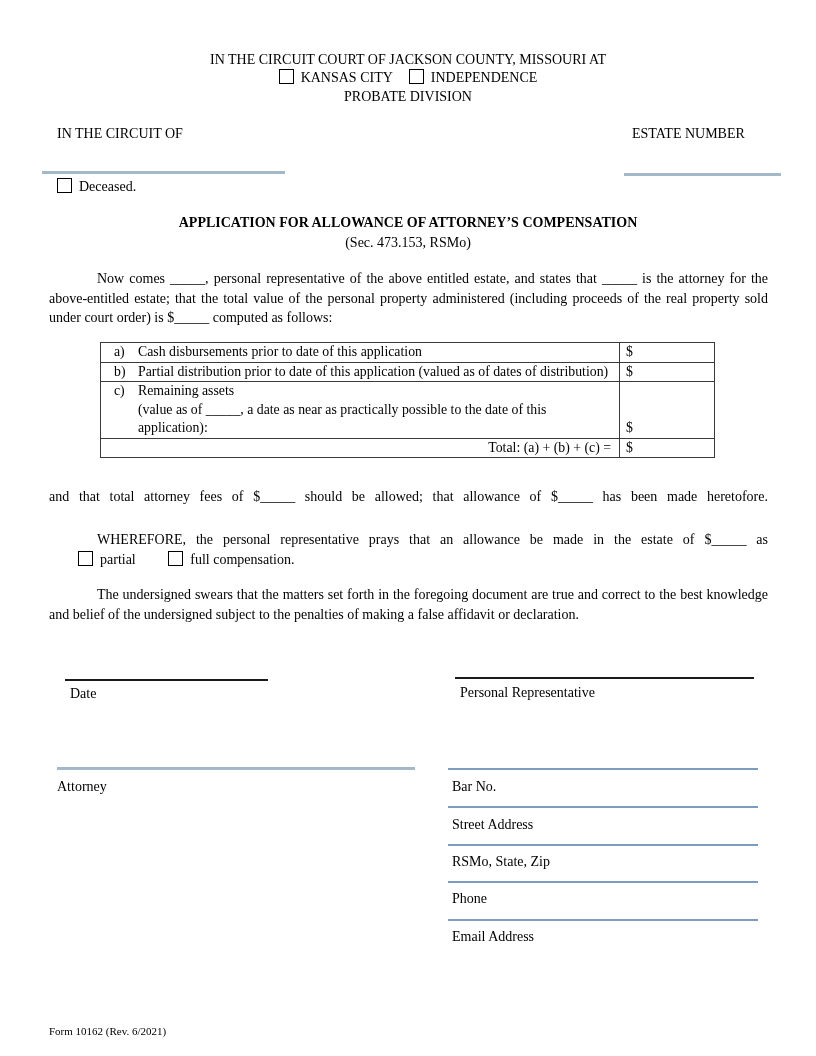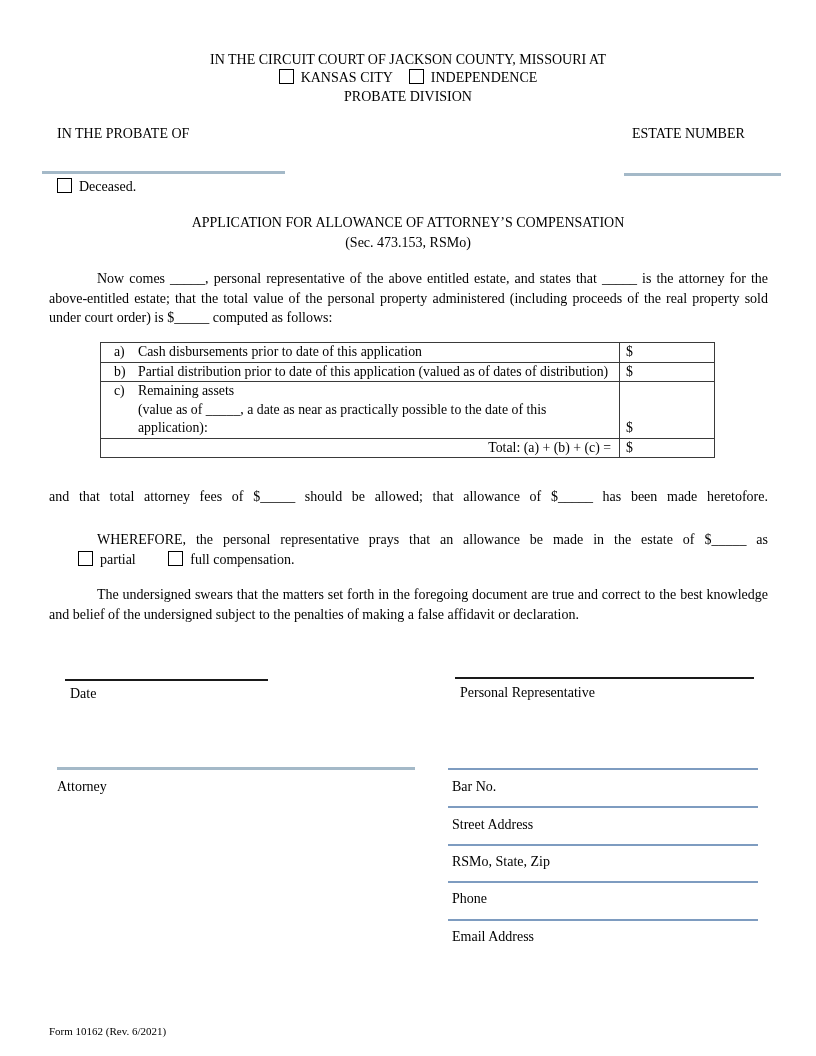--- a/index.html
+++ b/index.html
@@ -9,21 +9,21 @@
     margin:0 auto;
     background:#ffffff;
     font-family:"Liberation Serif","DejaVu Serif",serif;
     color:#000;
     font-size:14px;
     line-height:19.5px;
     overflow:hidden;
   }
   .abs { position:absolute; }
   .center { left:0; right:0; text-align:center; }
-  .bold { font-weight:normal; }
+  .bold { font-weight:bold; }
   .para { left:49px; width:719px; text-align:justify; }
   .indent { text-indent:48px; }
   .stretch-last { text-align-last:justify; }
   .cb {
     display:inline-block;
     width:13px; height:13px;
     border:1px solid #000;
     background:#fff;
     vertical-align:-2px;
   }
@@ -65,21 +65,21 @@
 <div class="page">
 
   <div class="abs center" style="top:50px;">IN THE CIRCUIT COURT OF JACKSON COUNTY, MISSOURI AT</div>
 
   <div class="abs center" style="top:68px;">
     <span class="venue-group"><span class="cb cb-sp"></span><span>KANSAS CITY</span></span><span class="venue-group venue-gap"><span class="cb cb-sp"></span><span>INDEPENDENCE</span></span>
   </div>
 
   <div class="abs center" style="top:87px;">PROBATE DIVISION</div>
 
-  <div class="abs" style="left:57px; top:124px;">IN THE PROBATE OF</div>
+  <div class="abs" style="left:57px; top:124px;">IN THE CIRCUIT OF</div>
   <div class="abs" style="left:632px; top:124px;">ESTATE NUMBER</div>
 
   <div class="abs fline-thick" style="left:42px; top:171px; width:243px;"></div>
   <div class="abs fline-thick" style="left:624px; top:173px; width:157px;"></div>
 
   <div class="abs" style="left:57px; top:177px;">
     <span class="cb cb-sp"></span><span>Deceased.</span>
   </div>
 
   <div class="abs center bold" style="top:213px;">APPLICATION FOR ALLOWANCE OF ATTORNEY’S COMPENSATION</div>

